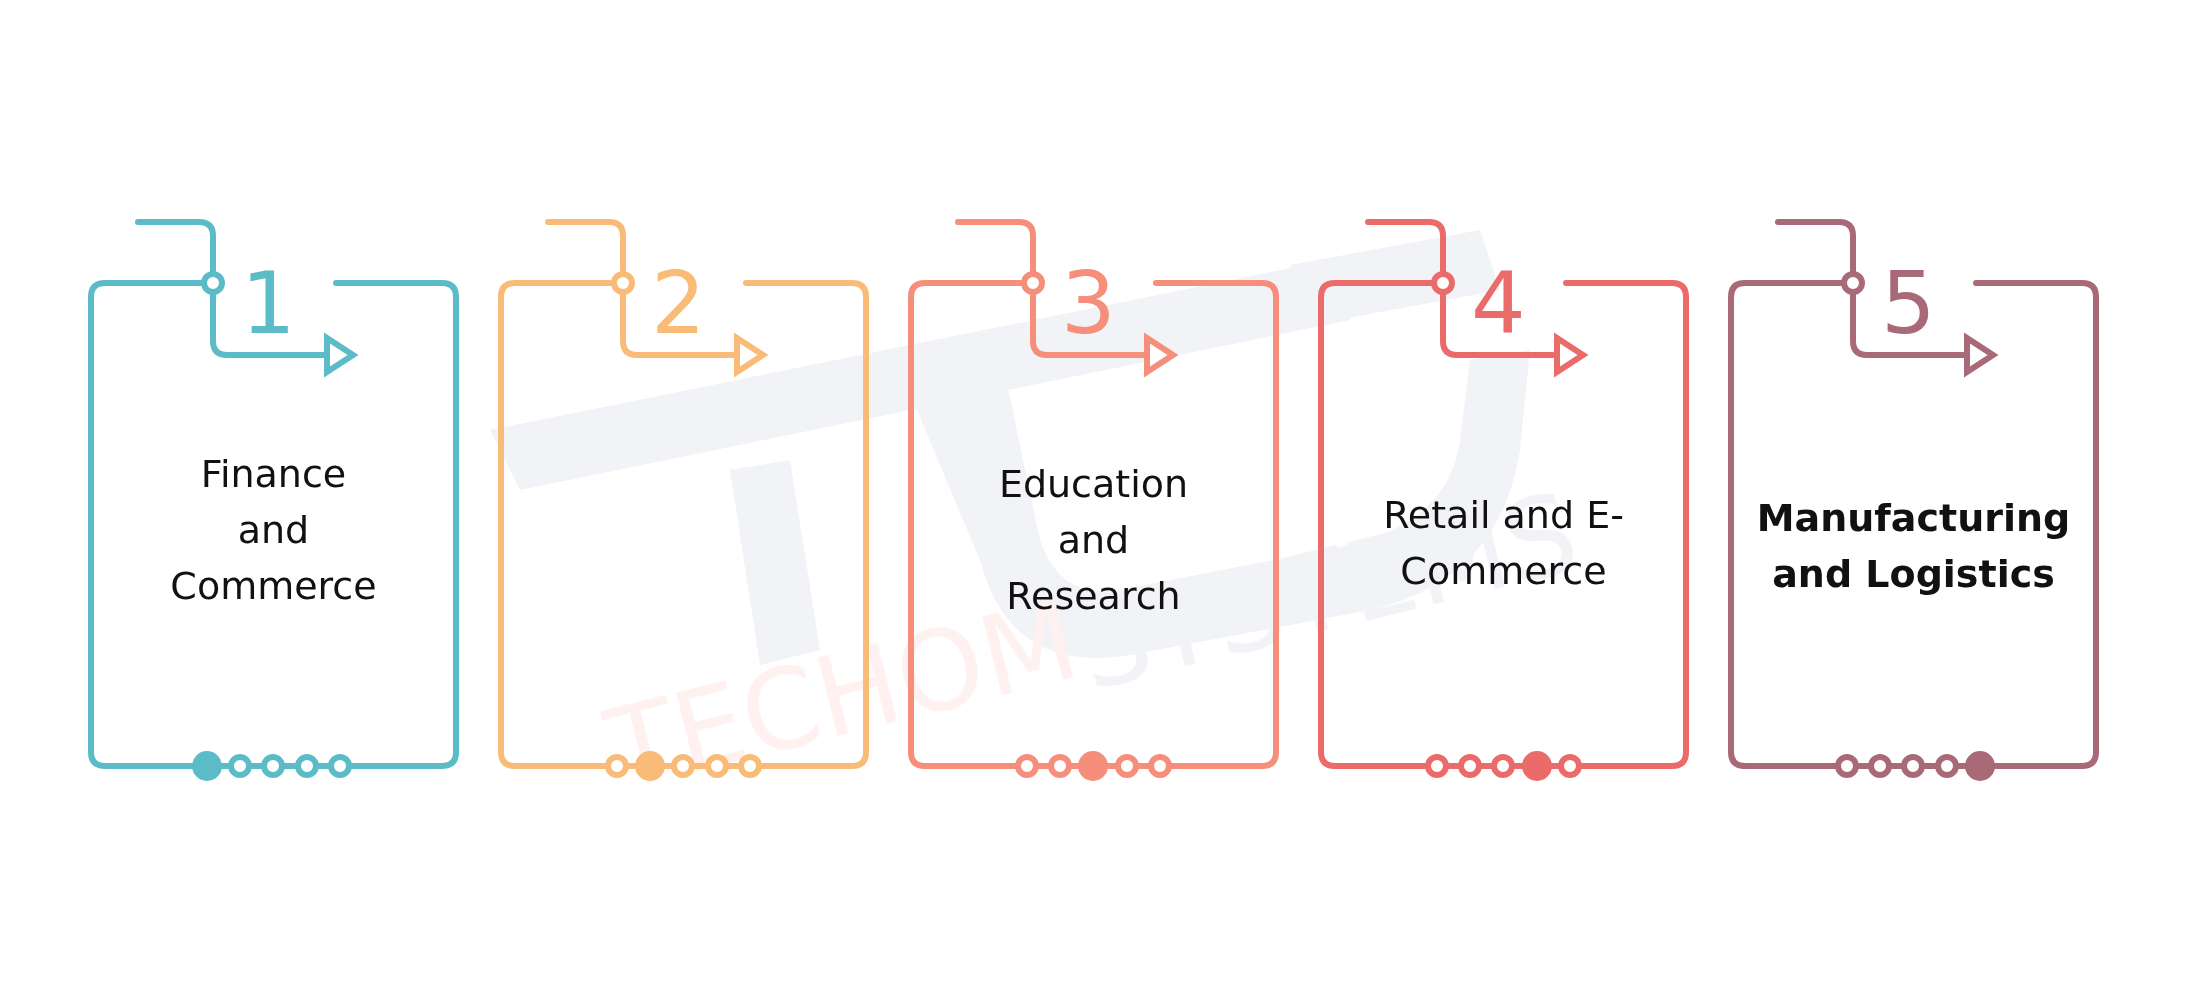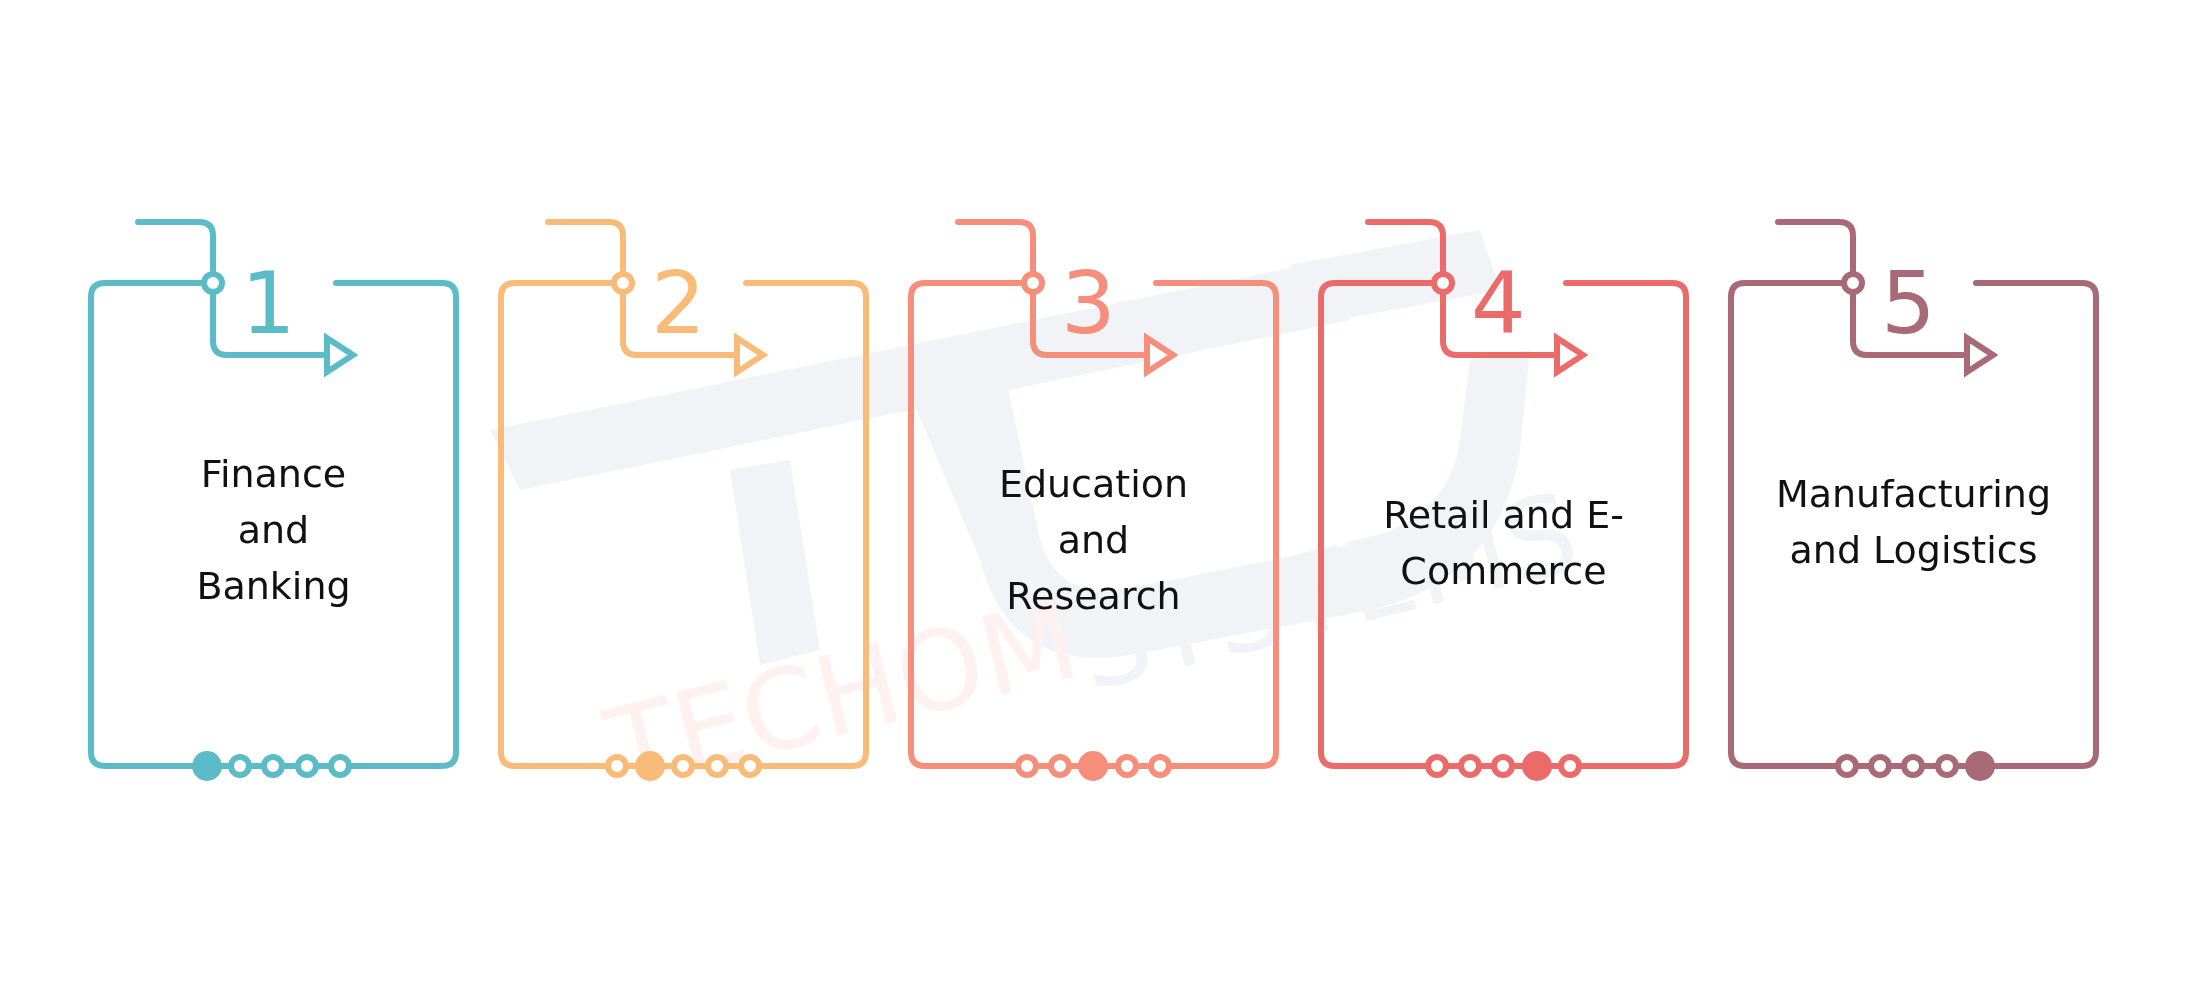--- a/index.html
+++ b/index.html
@@ -41,21 +41,21 @@
           <circle cx="146" cy="766" r="12" fill="#5bbcc8" stroke="#5bbcc8" stroke-width="6"></circle>
           <circle cx="179" cy="766" r="9" fill="#ffffff" stroke="#5bbcc8" stroke-width="6"></circle>
           <circle cx="212" cy="766" r="9" fill="#ffffff" stroke="#5bbcc8" stroke-width="6"></circle>
           <circle cx="246" cy="766" r="9" fill="#ffffff" stroke="#5bbcc8" stroke-width="6"></circle>
           <circle cx="279" cy="766" r="9" fill="#ffffff" stroke="#5bbcc8" stroke-width="6"></circle>
         </g>
       </svg>
       <div class="num" style="left: 180px; color: rgb(91, 188, 200);">1</div>
       <div class="label" style="top: 446px;">Finance
 and
-Banking</div>
+Commerce</div>
     </div>
     <div class="card" style="left: 471px;">
       <svg width="410" height="1000" viewBox="0 0 410 1000">
     <g fill="none" stroke="#f8bc78" stroke-width="6" stroke-linecap="round" stroke-linejoin="round">
       <path d="M275 283 L381 283 Q395 283 395 297 L395 752 Q395 766 381 766 L44 766 Q30 766 30 752 L30 297 Q30 283 44 283 L143 283"></path>
       <path d="M77 222 L138 222 Q152 222 152 236 L152 274"></path>
       <path d="M152 292 L152 341 Q152 355 166 355 L262 355"></path>
     </g>
     <g>
       <path d="M266 338 L292 355 L266 372 Z" fill="#ffffff" stroke="#f8bc78" stroke-width="6" stroke-linejoin="miter"></path>
@@ -131,16 +131,16 @@
     <circle cx="152" cy="283" r="9" fill="#ffffff" stroke="#a86a76" stroke-width="6"></circle>
     <g>
           <circle cx="146" cy="766" r="9" fill="#ffffff" stroke="#a86a76" stroke-width="6"></circle>
           <circle cx="179" cy="766" r="9" fill="#ffffff" stroke="#a86a76" stroke-width="6"></circle>
           <circle cx="212" cy="766" r="9" fill="#ffffff" stroke="#a86a76" stroke-width="6"></circle>
           <circle cx="246" cy="766" r="9" fill="#ffffff" stroke="#a86a76" stroke-width="6"></circle>
           <circle cx="279" cy="766" r="12" fill="#a86a76" stroke="#a86a76" stroke-width="6"></circle>
         </g>
       </svg>
       <div class="num" style="left: 180px; color: rgb(168, 106, 118);">5</div>
-      <div class="label" style="top: 466px;">Manufacturing
+      <div class="label" style="top: 490px; font-weight: bold;">Manufacturing
 and Logistics</div>
     </div>
   </div>
 
 </body></html>

